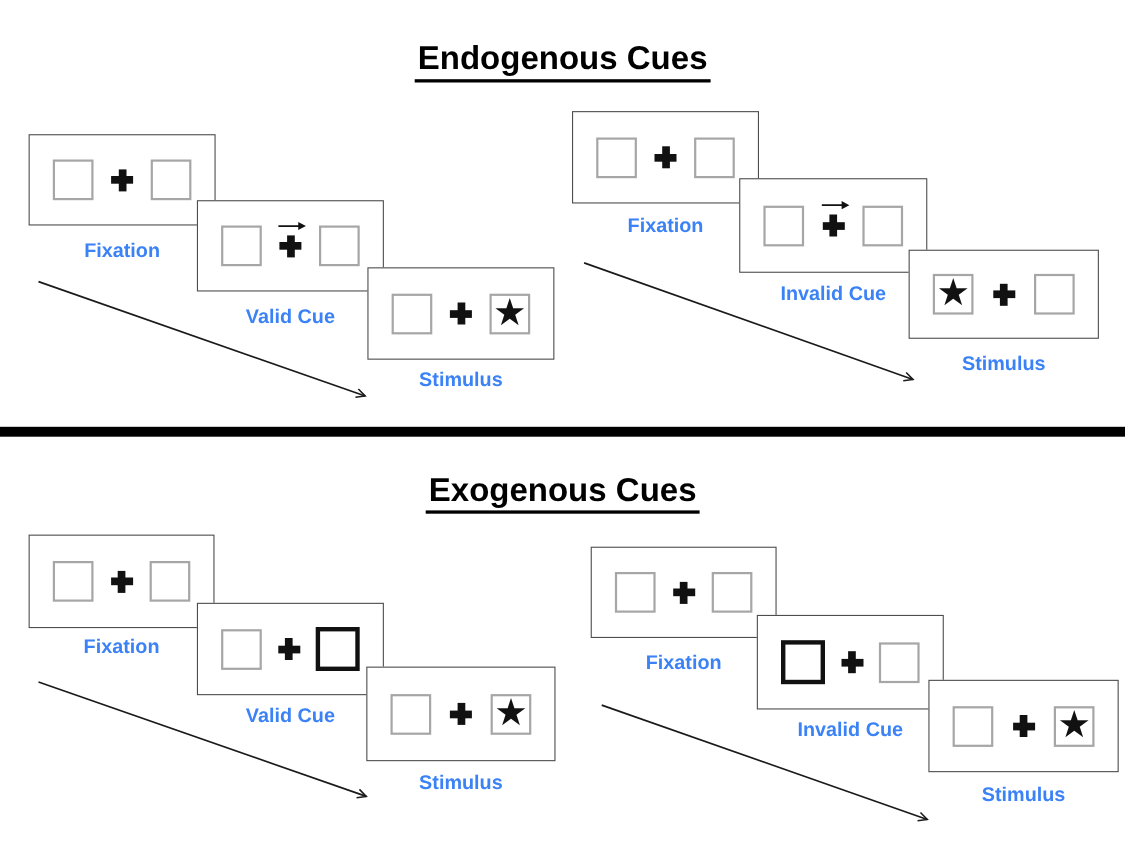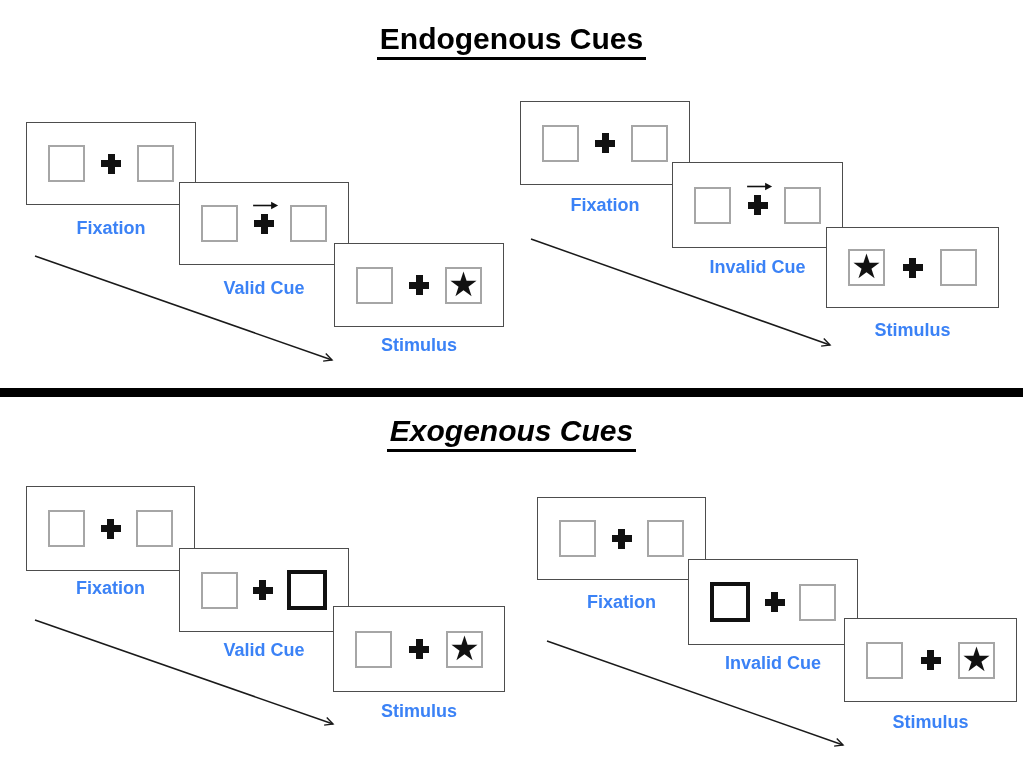--- a/index.html
+++ b/index.html
@@ -1,21 +1,21 @@
 <!DOCTYPE html>
 <html><head>
 <meta charset="utf-8">
 <style>
   html,body{margin:0;padding:0;background:#fff;}
   .canvas{position:relative;width:1023px;height:767px;background:#fff;overflow:hidden;
           font-family:"Liberation Sans",sans-serif;}
 
   .title{position:absolute;left:0;width:100%;text-align:center;font-weight:bold;
          font-size:30px;color:#000;}
-  .title .title-text{display:inline-block;border-bottom:3px solid #000;padding:0 3px 1px;}
+  .title .title-text{display:inline-block;border-bottom:3px solid #000;padding:0 3px 1px;margin-top:15px;}
 
   .divider{position:absolute;left:0;top:388px;width:1023px;height:9px;background:#000;}
 
   .panel{position:absolute;background:#fff;border:1.5px solid #4d4d4d;box-sizing:border-box;
          display:flex;align-items:center;justify-content:space-between;padding:0 21px;}
 
   .sq{width:37px;height:37px;border:2px solid #a6a6a6;box-sizing:border-box;background:#fff;
       display:flex;align-items:center;justify-content:center;}
   .sq.thick{width:40px;height:40px;border:4px solid #111;}
 
@@ -35,21 +35,21 @@
   .overlay{position:absolute;left:0;top:0;pointer-events:none;}
 </style>
 </head>
 <body>
 
 <div class="canvas">
 
   <div class="title" style="top:22px;">
     <span class="title-text">Endogenous Cues</span>
   </div>
-  <div class="title" style="top:414px;font-style:italic;">
+  <div class="title" style="top:414px;">
     <span class="title-text">Exogenous Cues</span>
   </div>
 
   <div class="divider"></div>
 
   <div class="panel" style="left:26px;top:122px;width:170px;height:83px;">
     <div class="sq"></div>
     <div class="mid">
       <div class="cross"></div>
     </div>

